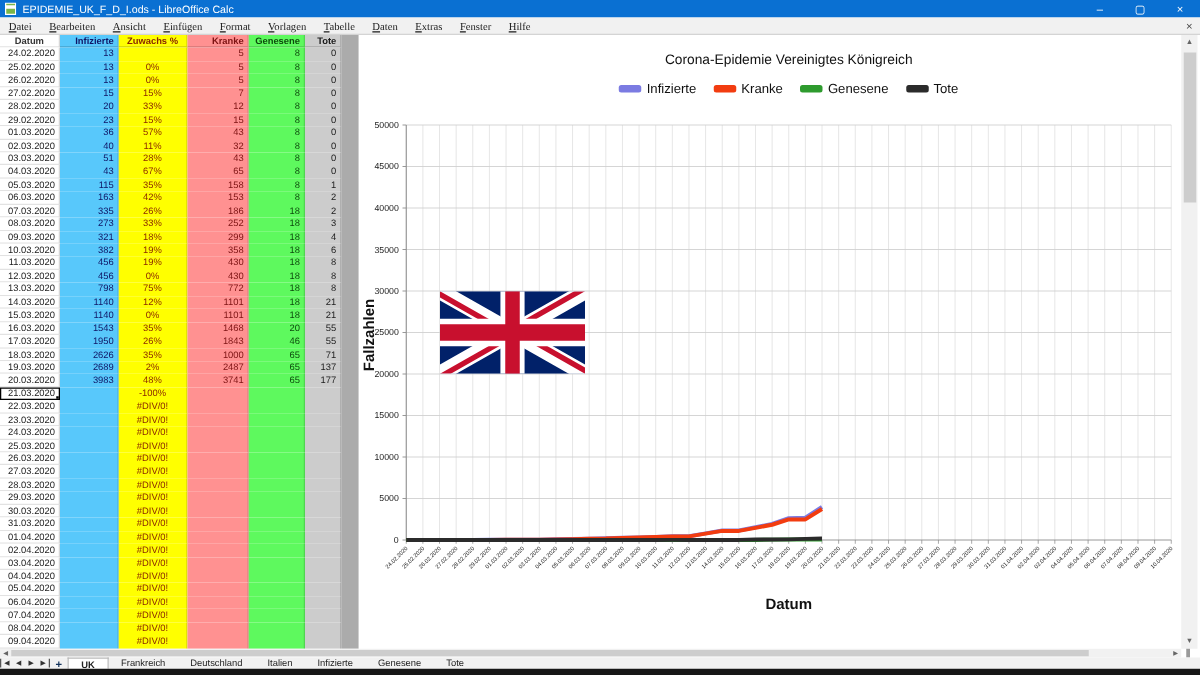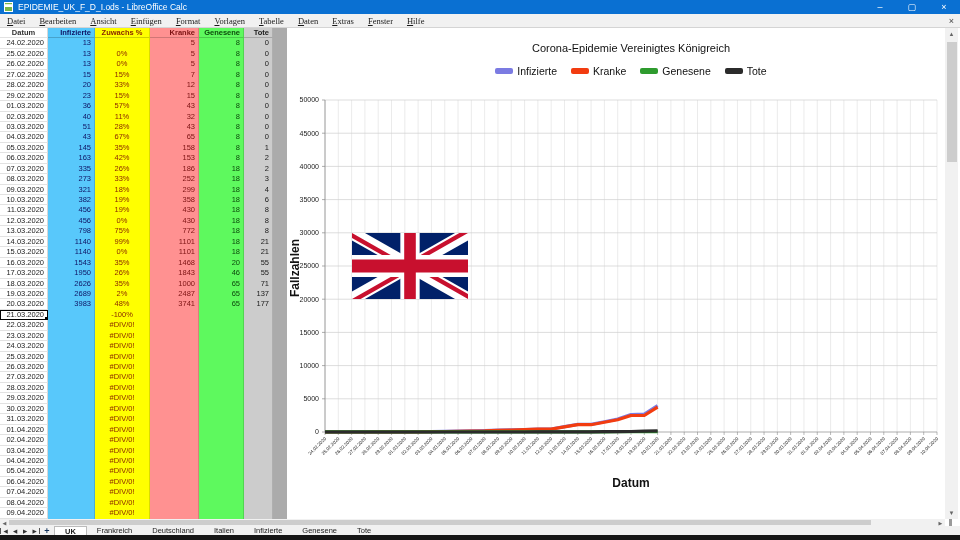--- a/index.html
+++ b/index.html
@@ -170,21 +170,21 @@
       <div class="cell c-kra">43</div>
       <div class="cell c-gen">8</div>
       <div class="cell c-tote">0</div>
       <div class="cell c-datum">04.03.2020</div>
       <div class="cell c-inf">43</div>
       <div class="cell c-zuw">67%</div>
       <div class="cell c-kra">65</div>
       <div class="cell c-gen">8</div>
       <div class="cell c-tote">0</div>
       <div class="cell c-datum">05.03.2020</div>
-      <div class="cell c-inf">145</div>
+      <div class="cell c-inf">115</div>
       <div class="cell c-zuw">35%</div>
       <div class="cell c-kra">158</div>
       <div class="cell c-gen">8</div>
       <div class="cell c-tote">1</div>
       <div class="cell c-datum">06.03.2020</div>
       <div class="cell c-inf">163</div>
       <div class="cell c-zuw">42%</div>
       <div class="cell c-kra">153</div>
       <div class="cell c-gen">8</div>
       <div class="cell c-tote">2</div>
@@ -225,21 +225,21 @@
       <div class="cell c-gen">18</div>
       <div class="cell c-tote">8</div>
       <div class="cell c-datum">13.03.2020</div>
       <div class="cell c-inf">798</div>
       <div class="cell c-zuw">75%</div>
       <div class="cell c-kra">772</div>
       <div class="cell c-gen">18</div>
       <div class="cell c-tote">8</div>
       <div class="cell c-datum">14.03.2020</div>
       <div class="cell c-inf">1140</div>
-      <div class="cell c-zuw">99%</div>
+      <div class="cell c-zuw">12%</div>
       <div class="cell c-kra">1101</div>
       <div class="cell c-gen">18</div>
       <div class="cell c-tote">21</div>
       <div class="cell c-datum">15.03.2020</div>
       <div class="cell c-inf">1140</div>
       <div class="cell c-zuw">0%</div>
       <div class="cell c-kra">1101</div>
       <div class="cell c-gen">18</div>
       <div class="cell c-tote">21</div>
       <div class="cell c-datum">16.03.2020</div>

